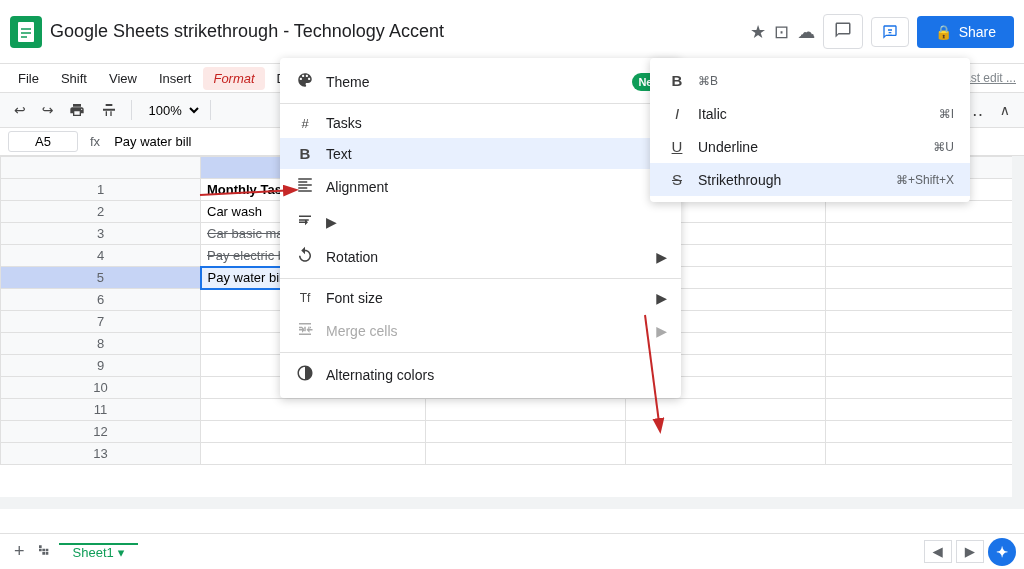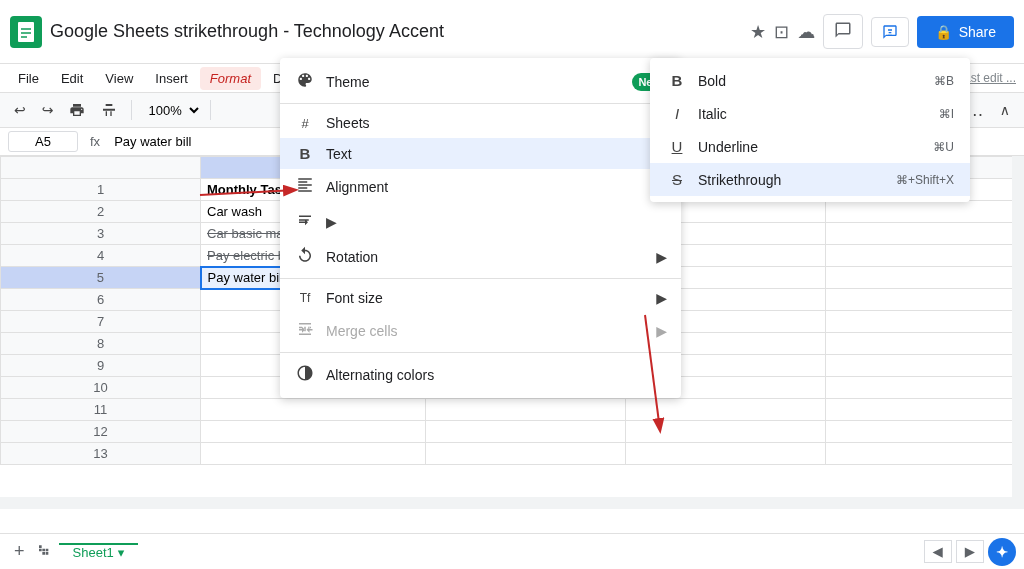--- a/index.html
+++ b/index.html
@@ -117,21 +117,21 @@
         </svg>
     </button>
     <button class="share-btn">
       <span>🔒</span>
       <span>Share</span>
     </button>
   </div>
 
   <div class="menu-bar" style="height:28px;">
     <span class="menu-item">File</span>
-    <span class="menu-item">Edit</span>
+    <span class="menu-item">Shift</span>
     <span class="menu-item">View</span>
     <span class="menu-item">Insert</span>
     <span class="menu-item active">Format</span>
     <span class="menu-item">Data</span>
     <span class="menu-item">Tools</span>
     <span class="menu-item">Extensions</span>
     <span class="menu-item">Help</span>
     <span class="last-edit">Last edit ...</span>
   </div>
 
@@ -298,21 +298,21 @@
             <path d="M12 3c-4.97 0-9 4.03-9 9s4.03 9 9 9c.83 0 1.5-.67 1.5-1.5 0-.39-.15-.74-.39-1.01-.23-.26-.38-.61-.38-.99 0-.83.67-1.5 1.5-1.5H16c2.76 0 5-2.24 5-5 0-4.42-4.03-8-9-8zm-5.5 9c-.83 0-1.5-.67-1.5-1.5S5.67 9 6.5 9 8 9.67 8 10.5 7.33 12 6.5 12zm3-4C8.67 8 8 7.33 8 6.5S8.67 5 9.5 5s1.5.67 1.5 1.5S10.33 8 9.5 8zm5 0c-.83 0-1.5-.67-1.5-1.5S13.67 5 14.5 5s1.5.67 1.5 1.5S15.33 8 14.5 8zm3 4c-.83 0-1.5-.67-1.5-1.5S16.67 9 17.5 9s1.5.67 1.5 1.5-.67 1.5-1.5 1.5z"></path>
           </svg>
       </span>
       <span class="format-item-label">Theme</span>
       <span class="new-badge">New</span>
     </div>
     <div class="format-divider"></div>
 
     <div class="format-item">
       <span class="format-item-icon" style="font-size:13px; color:#444;">#</span>
-      <span class="format-item-label">Sheets</span>
+      <span class="format-item-label">Tasks</span>
       <span class="format-item-arrow">▶</span>
     </div>
 
     <div class="format-item highlighted">
       <span class="format-item-icon" style="font-weight:bold; font-size:15px;">B</span>
       <span class="format-item-label">Text</span>
       <span class="format-item-arrow">▶</span>
     </div>
 
     <div class="format-item">
@@ -370,21 +370,20 @@
           </svg>
       </span>
       <span class="format-item-label">Alternating colors</span>
     </div>
   </div>
 
   <div class="text-submenu">
 
     <div class="text-sub-item">
       <span class="text-sub-icon" style="font-weight:bold;">B</span>
-      <span class="text-sub-label">Bold</span>
       <span class="text-sub-shortcut">⌘B</span>
     </div>
 
     <div class="text-sub-item">
       <span class="text-sub-icon" style="font-style:italic;">I</span>
       <span class="text-sub-label">Italic</span>
       <span class="text-sub-shortcut">⌘I</span>
     </div>
 
     <div class="text-sub-item">

